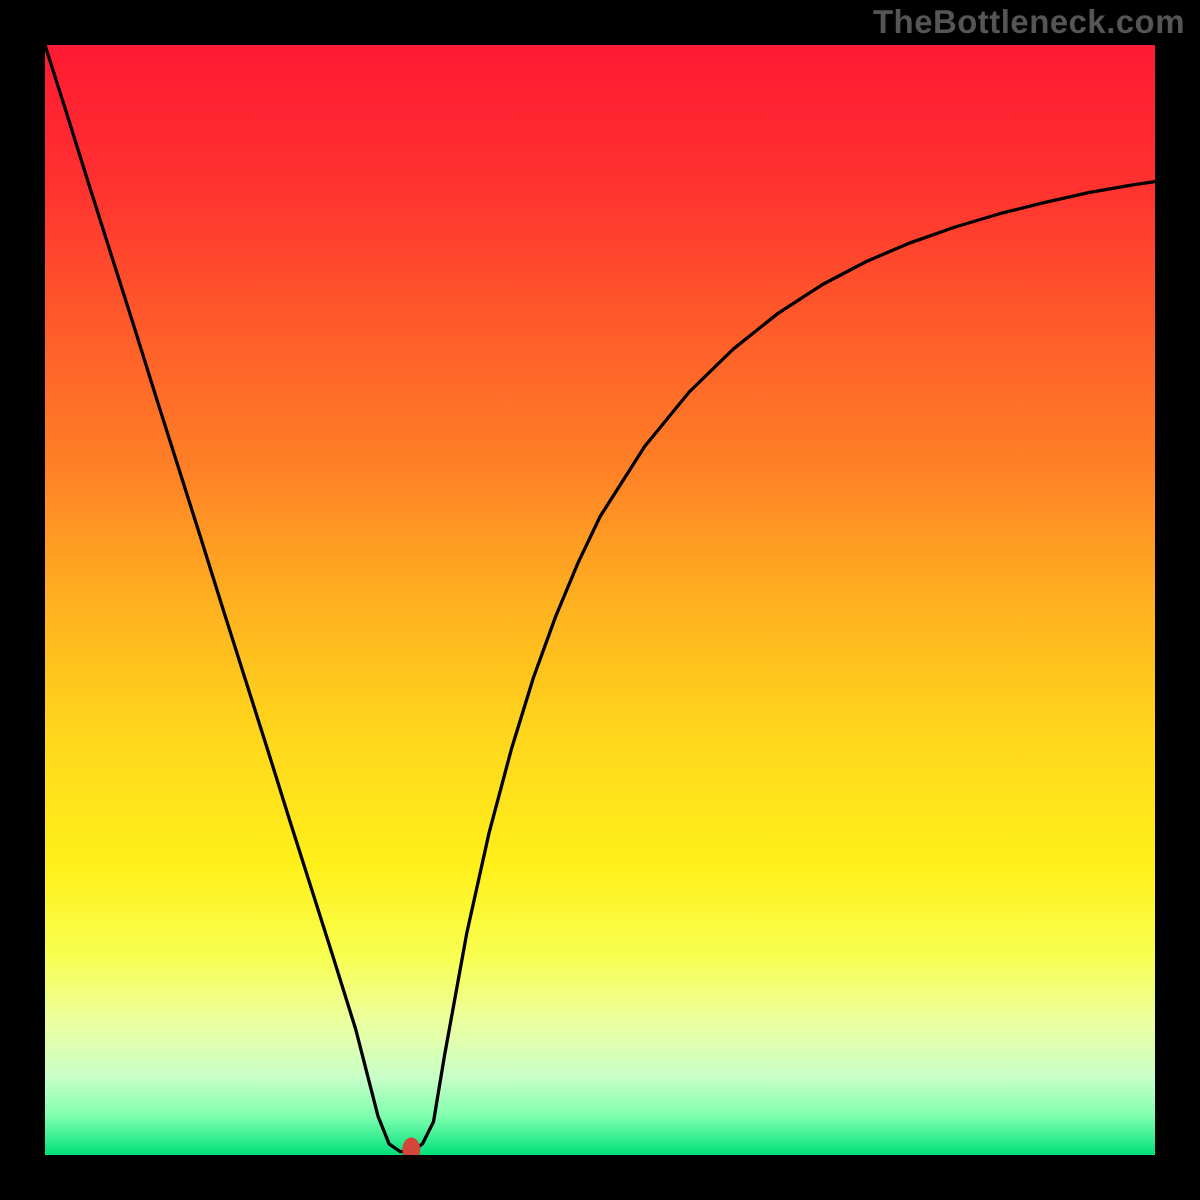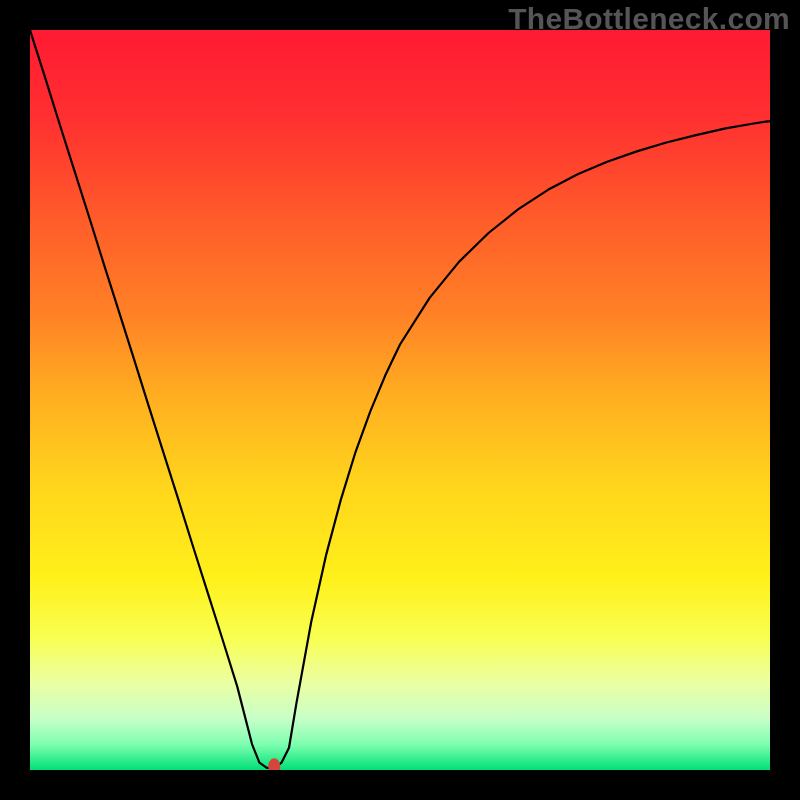--- a/index.html
+++ b/index.html
@@ -15,21 +15,21 @@
     position: relative;
     width: 800px;
     height: 800px;
     background: #000;
   }
   .watermark {
     position: absolute;
     top: 2px;
     right: 10px;
     color: #555;
-    font-size: 30px;
+    font-size: 22px;
     font-weight: 600;
     letter-spacing: 0.3px;
     z-index: 5;
   }
   .plot-area {
     position: absolute;
     left: 30px;
     top: 30px;
     width: 740px;
     height: 740px;

